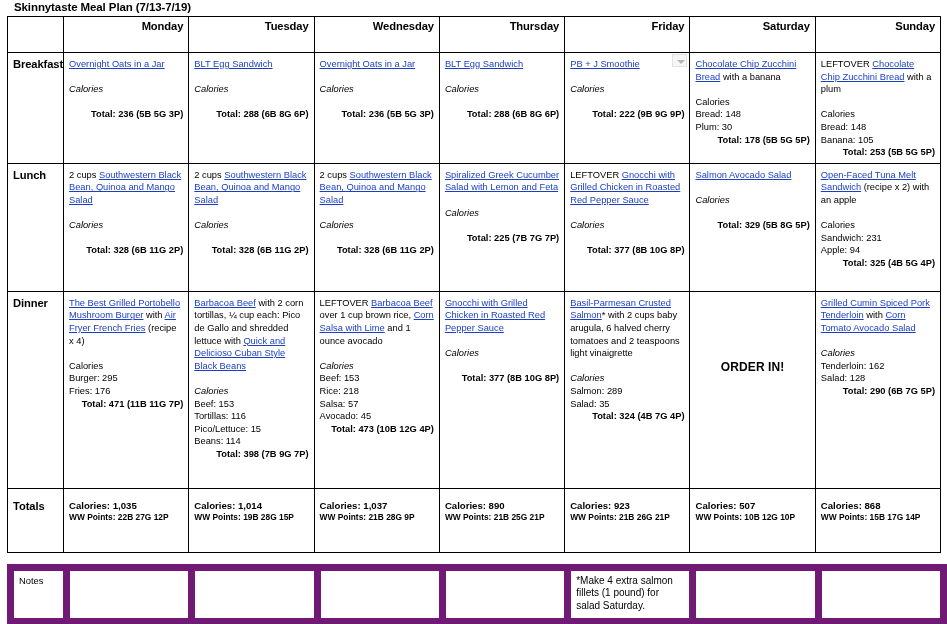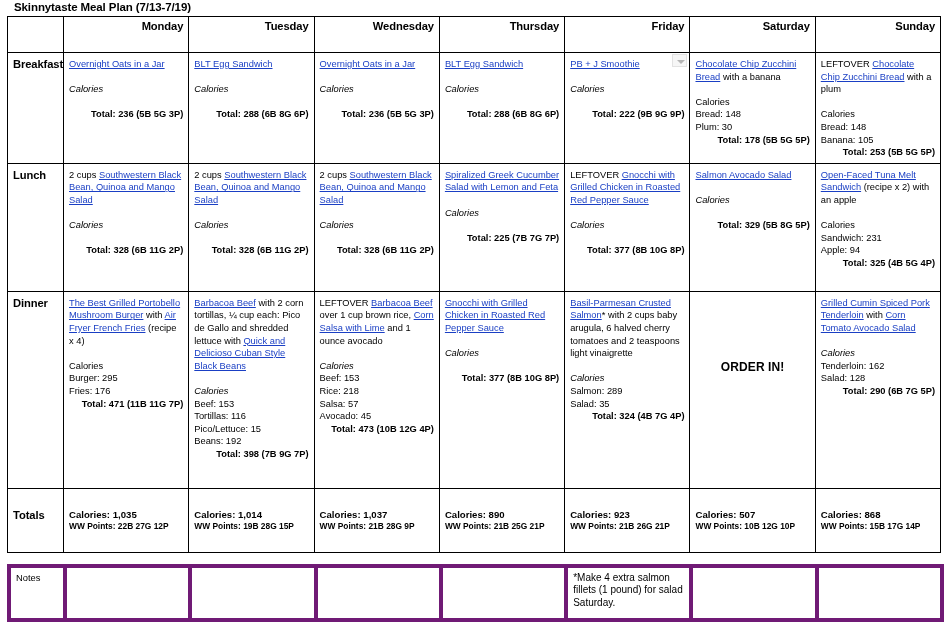--- a/index.html
+++ b/index.html
@@ -104,21 +104,21 @@
   .tot-cal {
     font-weight: bold;
     font-size: 9.6px;
     line-height: 12.5px;
   }
   .tot-ww {
     font-weight: bold;
     font-size: 8.4px;
     line-height: 11.5px;
   }
-  tr.r-totals td { padding-top: 20px; }
+  tr.r-totals td { padding-top: 11px; }
 
   
   .dd-icon {
     position: absolute;
     top: 1px;
     right: 2px;
     width: 15px;
     height: 13px;
     border: 1px solid #e2e2e2;
     background: #f6f6f6;
@@ -136,21 +136,21 @@
 
   
   .notes-wrap { margin-top: 11px; }
   table.notes {
     border-collapse: collapse;
     table-layout: fixed;
     width: 933px;
     border: 1.6px solid #000;
   }
   table.notes td {
-    border: 4px solid #701a75;
+    border: 7px solid #701a75;
     vertical-align: top;
     padding: 4px 5px;
     font-size: 8.2px;
     line-height: 11.6px;
     height: 54px;
     box-sizing: border-box;
   }
   .notes-label {
     font-weight: normal;
     font-size: 9.4px;
@@ -354,21 +354,21 @@
             </div>
           </td>
         <td class="cell">
             <div class="meal">
               <div><span class="link">Barbacoa Beef</span><span> with 2 corn tortillas, ¼ cup each: Pico de Gallo and shredded lettuce with </span><span class="link">Quick and Delicioso Cuban Style Black Beans</span></div>
               <div class="gap"></div>
               <div class="cal-it">Calories</div>
               <div>Beef: 153</div>
               <div>Tortillas: 116</div>
               <div>Pico/Lettuce: 15</div>
-              <div>Beans: 192</div>
+              <div>Beans: 114</div>
               <div class="total">Total: 398 (7B 9G 7P)</div>
             </div>
           </td>
         <td class="cell">
             <div class="meal">
               <div><span>LEFTOVER </span><span class="link">Barbacoa Beef</span><span> over 1 cup brown rice, </span><span class="link">Corn Salsa with Lime</span><span> and 1 ounce avocado</span></div>
               <div class="gap"></div>
               <div class="cal-it">Calories</div>
               <div>Beef: 153</div>
               <div>Rice: 218</div>

